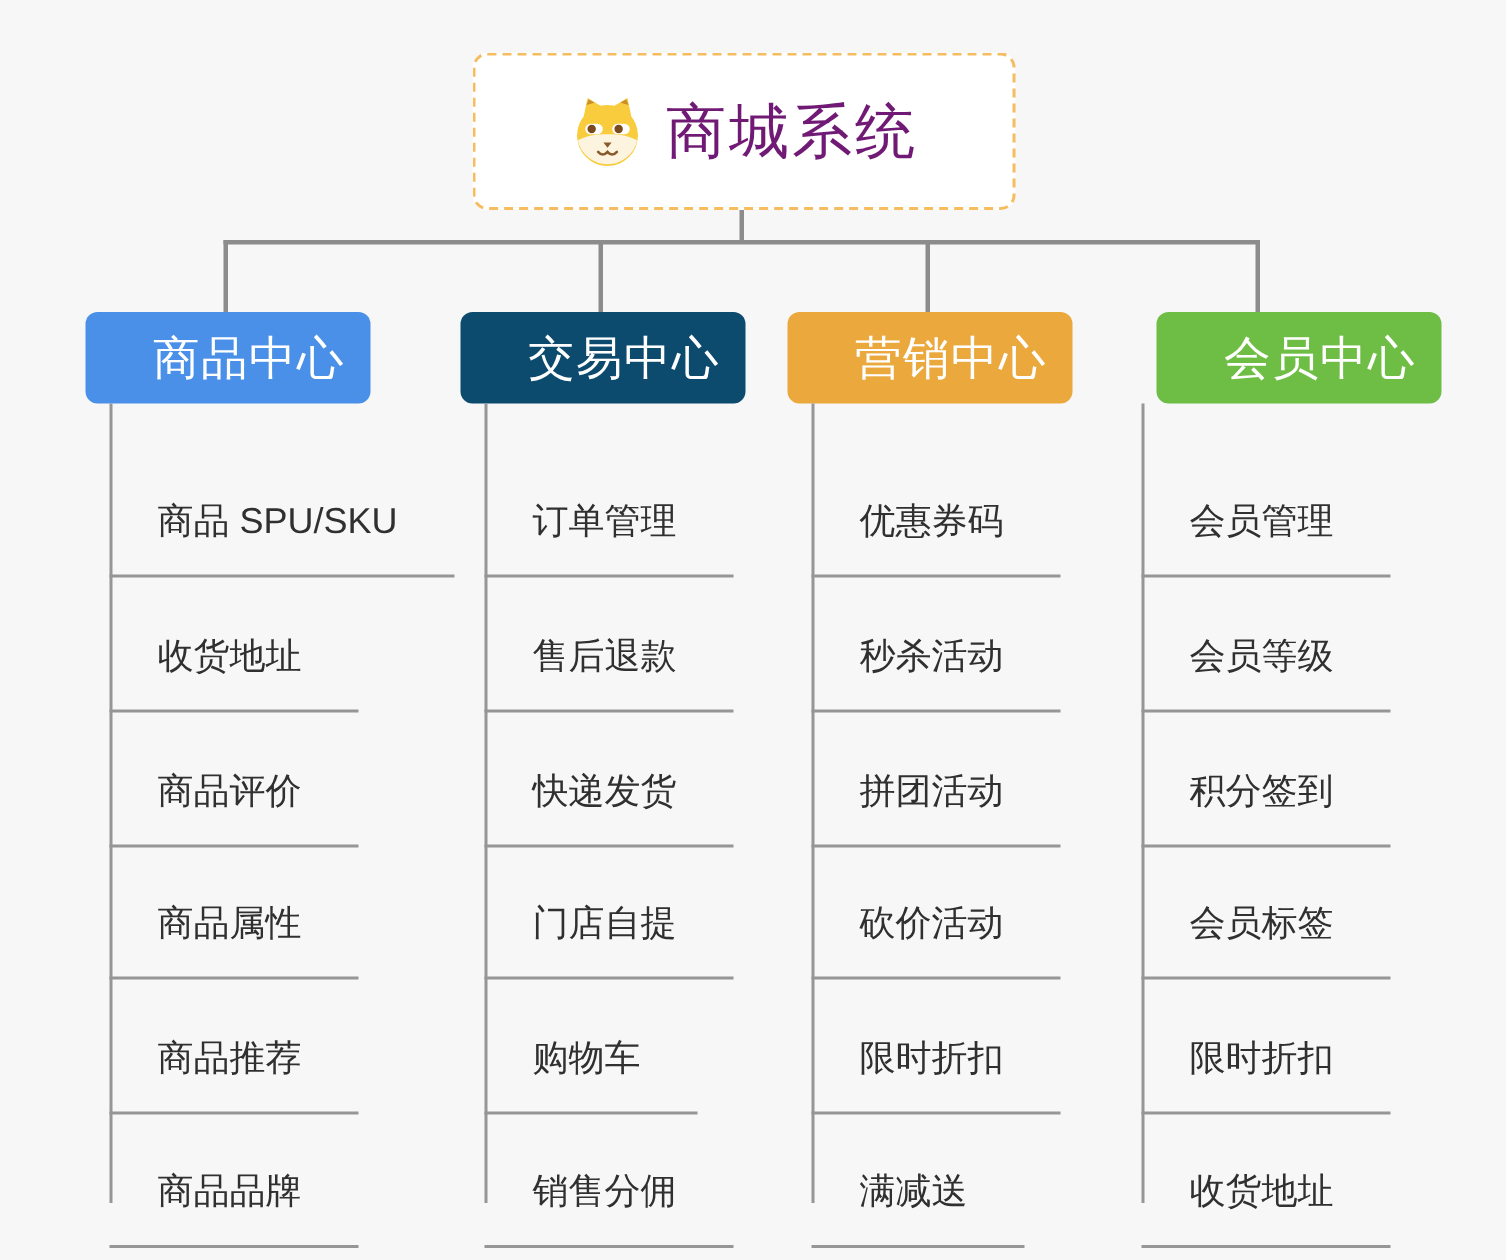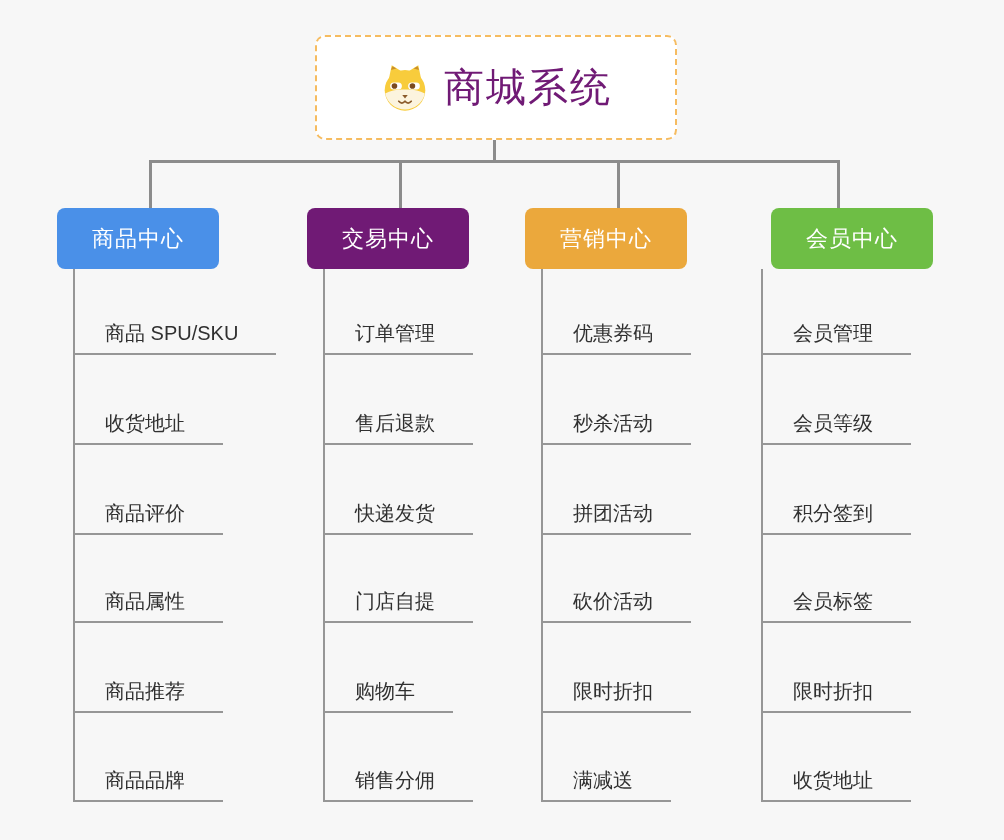--- a/index.html
+++ b/index.html
@@ -49,51 +49,53 @@
   .branch-node {
     position: absolute;
     top: 208px;
     width: 162px;
     height: 61px;
     border-radius: 8px;
     display: flex;
     align-items: center;
     justify-content: center;
     color: #FFFFFF;
-    font-size: 22px;
+    font-size: 31px;
     letter-spacing: 1px;
     white-space: nowrap;
     cursor: default;
+    padding-left: 28px;
   }
 
   
   .branch-col {
     position: absolute;
     top: 269px;
     width: 232px;
     height: 535px;
   }
   .col-line {
     position: absolute;
     left: 0;
     top: 0;
     width: 2px;
     height: 533px;
     background: #969696;
   }
   .sub-item {
     position: absolute;
     left: 0;
-    padding: 0 38px 6px 32px;
+    padding: 0 38px 21px 32px;
     border-bottom: 2px solid #969696;
-    font-size: 20px;
+    font-size: 24px;
     line-height: 28px;
     color: #303030;
     white-space: nowrap;
     width: max-content;
+    margin-top: 15px;
   }
   .sub-item.i0 { top: 50px; }
   .sub-item.i1 { top: 140px; }
   .sub-item.i2 { top: 230px; }
   .sub-item.i3 { top: 318px; }
   .sub-item.i4 { top: 408px; }
   .sub-item.i5 { top: 497px; }
 
   
   .b0.branch-node { left: 57px; }  .b0.conn-drop { left: 149px; } .b0.branch-col { left: 73px; }
@@ -135,21 +137,21 @@
   <div class="branch-col b0">
     <div class="col-line"></div>
     <div class="sub-item i0">商品 SPU/SKU</div>
     <div class="sub-item i1">收货地址</div>
     <div class="sub-item i2">商品评价</div>
     <div class="sub-item i3">商品属性</div>
     <div class="sub-item i4">商品推荐</div>
     <div class="sub-item i5">商品品牌</div>
   </div>
 
-  <div class="branch-node b1" style="background-color: #701a75;">交易中心</div>
+  <div class="branch-node b1" style="background-color: #0c4a6e;">交易中心</div>
   <div class="branch-col b1">
     <div class="col-line"></div>
     <div class="sub-item i0">订单管理</div>
     <div class="sub-item i1">售后退款</div>
     <div class="sub-item i2">快递发货</div>
     <div class="sub-item i3">门店自提</div>
     <div class="sub-item i4">购物车</div>
     <div class="sub-item i5">销售分佣</div>
   </div>
 

